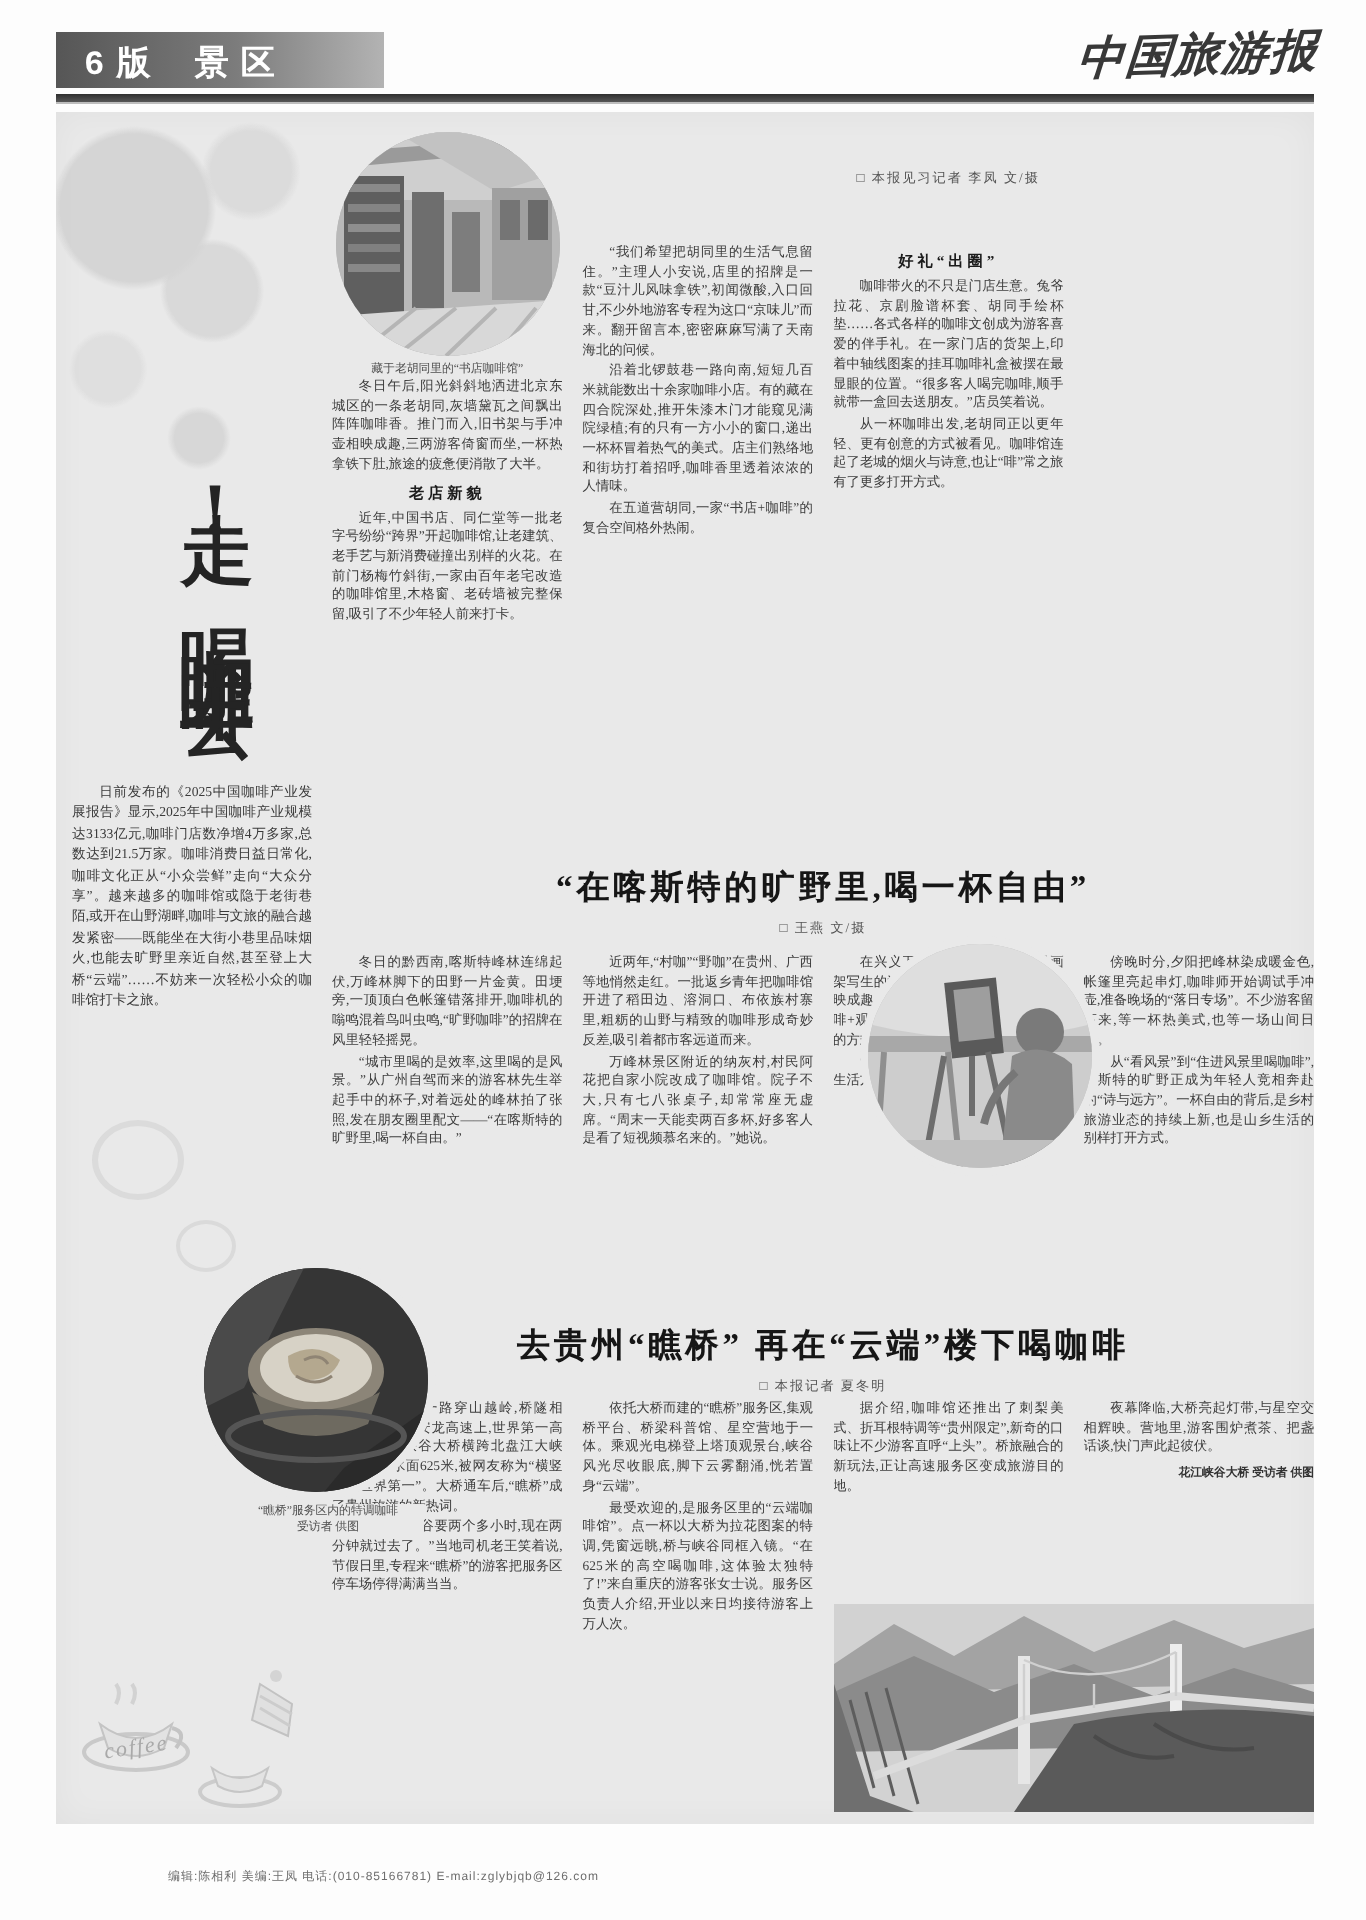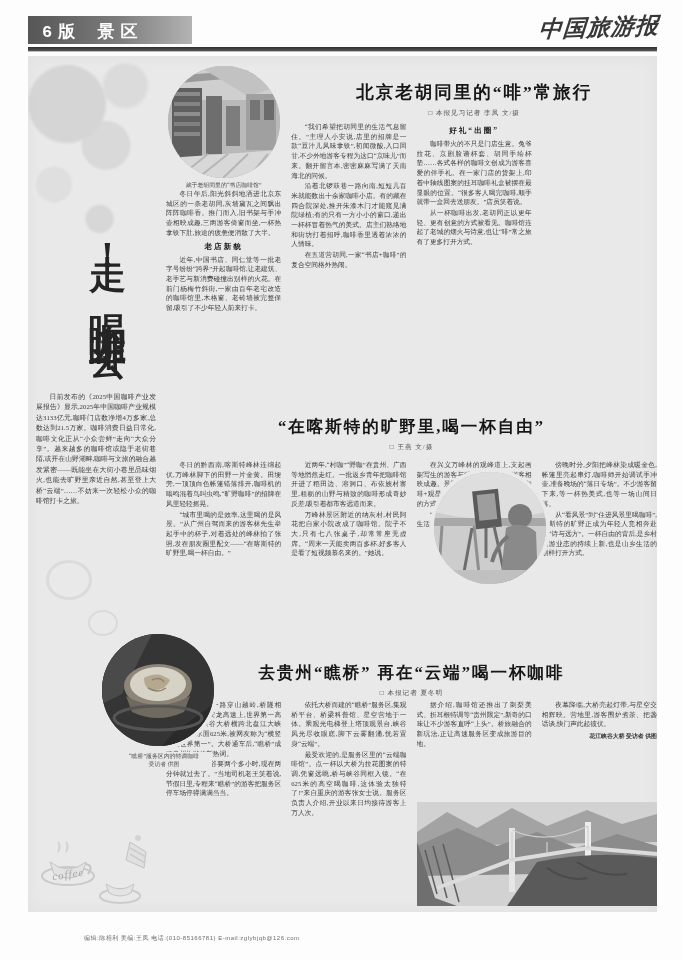--- a/index.html
+++ b/index.html
@@ -69,21 +69,21 @@
   .a1-photobox { grid-column:1; grid-row:1/3; }
   .a1-header { grid-column:2/5; grid-row:1; padding-top:14px; }
   #article1 .art-title { font-size:17.5px; }
   .a1-col { grid-row:2; }
   .photo-circle { width:112px; height:112px; border-radius:50%; overflow:hidden;
     margin:0 auto 3px; background:#bbb; }
   .photo-circle svg { display:block; }
 
   
   #article2 { top:416px; height:238px; }
-  #article2 .art-title { font-size:16.5px; }
+  #article2 .art-title { font-size:16.5px;margin-top:17px; }
   .a2-cols { margin-top:8px; grid-template-columns:repeat(4,1fr); height:188px; }
   .a2-photo { position:absolute; left:268px; top:56px; width:112px; height:112px;
     border-radius:50%; overflow:hidden; background:#c4c4c4;
     box-shadow:0 0 0 4px #e9e9e9; }
 
   
   #article3 { top:660px; height:252px; display:grid;
     grid-template-columns:repeat(4,1fr); grid-column-gap:10px;
     grid-template-rows:40px 102px 104px; }
   .a3-header { grid-column:1/5; grid-row:1; padding-top:2px; }
@@ -168,21 +168,20 @@
         </svg>
       </div>
       <div class="caption">藏于老胡同里的“书店咖啡馆”</div>
       <div>
           <p>冬日午后,阳光斜斜地洒进北京东城区的一条老胡同,灰墙黛瓦之间飘出阵阵咖啡香。推门而入,旧书架与手冲壶相映成趣,三两游客倚窗而坐,一杯热拿铁下肚,旅途的疲惫便消散了大半。</p>
           <h4>老店新貌</h4>
           <p>近年,中国书店、同仁堂等一批老字号纷纷“跨界”开起咖啡馆,让老建筑、老手艺与新消费碰撞出别样的火花。在前门杨梅竹斜街,一家由百年老宅改造的咖啡馆里,木格窗、老砖墙被完整保留,吸引了不少年轻人前来打卡。</p>
         </div>
     </div>
     <div class="a1-header art-head">
-      <div class="art-title">北京老胡同里的“啡”常旅行</div>
       <div class="byline">□ 本报见习记者 李凤 文/摄</div>
     </div>
     <div class="a1-col tcol">
         <p>“我们希望把胡同里的生活气息留住。”主理人小安说,店里的招牌是一款“豆汁儿风味拿铁”,初闻微酸,入口回甘,不少外地游客专程为这口“京味儿”而来。翻开留言本,密密麻麻写满了天南海北的问候。</p>
         <p>沿着北锣鼓巷一路向南,短短几百米就能数出十余家咖啡小店。有的藏在四合院深处,推开朱漆木门才能窥见满院绿植;有的只有一方小小的窗口,递出一杯杯冒着热气的美式。店主们熟络地和街坊打着招呼,咖啡香里透着浓浓的人情味。</p>
         <p>在五道营胡同,一家“书店+咖啡”的复合空间格外热闹。</p>
       </div>
     <div class="a1-col tcol">
         <h4>好礼“出圈”</h4>
         <p>咖啡带火的不只是门店生意。兔爷拉花、京剧脸谱杯套、胡同手绘杯垫……各式各样的咖啡文创成为游客喜爱的伴手礼。在一家门店的货架上,印着中轴线图案的挂耳咖啡礼盒被摆在最显眼的位置。“很多客人喝完咖啡,顺手就带一盒回去送朋友。”店员笑着说。</p>
@@ -225,21 +224,21 @@
         <circle cx="86" cy="44" r="12" fill="#7a7a7a"></circle>
         <path d="M72 56 q16 -8 30 4 l2 52 -38 0 Z" fill="#8a8a8a"></path>
         <path d="M74 64 q-12 10 -16 26" stroke="#777" stroke-width="4" fill="none"></path>
         <path d="M0 98 h112 v14 H0 Z" fill="#c0c0c0"></path>
       </svg>
     </div>
   </div>
 
   <div class="article" id="article3">
     <div class="a3-header art-head">
-      <div class="art-title">去贵州“瞧桥” 再在“云端”喝一杯咖啡</div>
+      <div class="art-title">去贵州“瞧桥” 再在“云端”楼下喝咖啡</div>
       <div class="byline">□ 本报记者 夏冬明</div>
     </div>
     <div class="tcol a3-col-tall">
         <p>车行贵州,一路穿山越岭,桥隧相连。在六枝至安龙高速上,世界第一高桥——花江峡谷大桥横跨北盘江大峡谷,桥面距水面625米,被网友称为“横竖都是世界第一”。大桥通车后,“瞧桥”成了贵州旅游的新热词。</p>
         <p>“以前绕峡谷要两个多小时,现在两分钟就过去了。”当地司机老王笑着说,节假日里,专程来“瞧桥”的游客把服务区停车场停得满满当当。</p>
       </div>
     <div class="tcol a3-col-tall">
         <p>依托大桥而建的“瞧桥”服务区,集观桥平台、桥梁科普馆、星空营地于一体。乘观光电梯登上塔顶观景台,峡谷风光尽收眼底,脚下云雾翻涌,恍若置身“云端”。</p>
         <p>最受欢迎的,是服务区里的“云端咖啡馆”。点一杯以大桥为拉花图案的特调,凭窗远眺,桥与峡谷同框入镜。“在625米的高空喝咖啡,这体验太独特了!”来自重庆的游客张女士说。服务区负责人介绍,开业以来日均接待游客上万人次。</p>
       </div>

